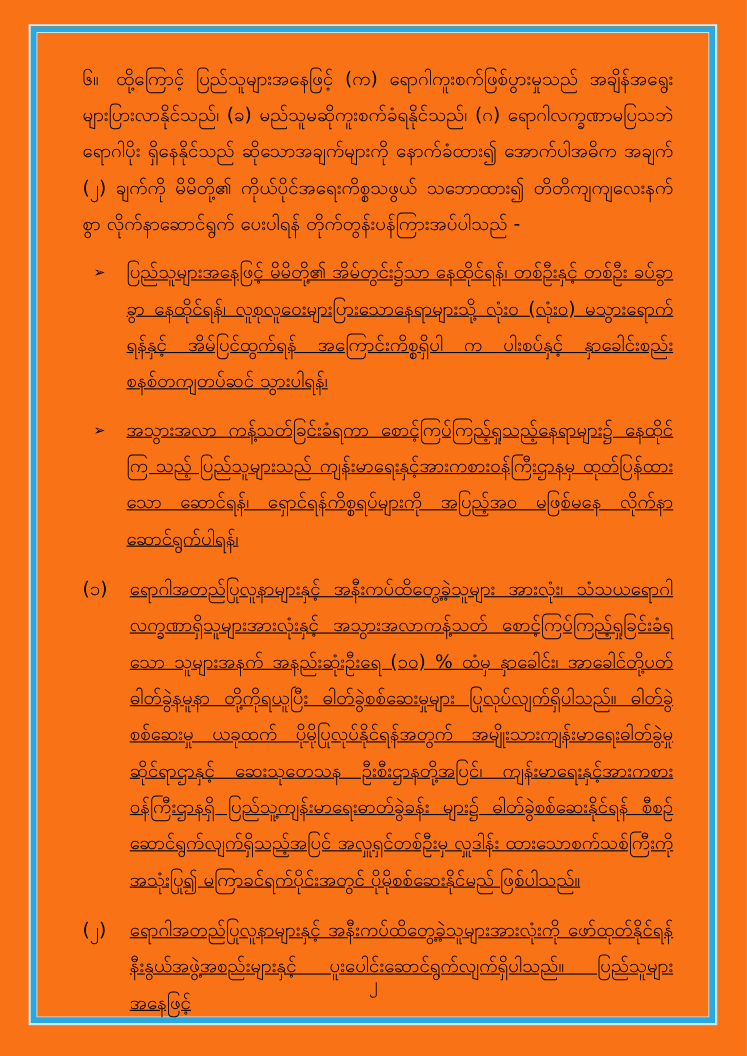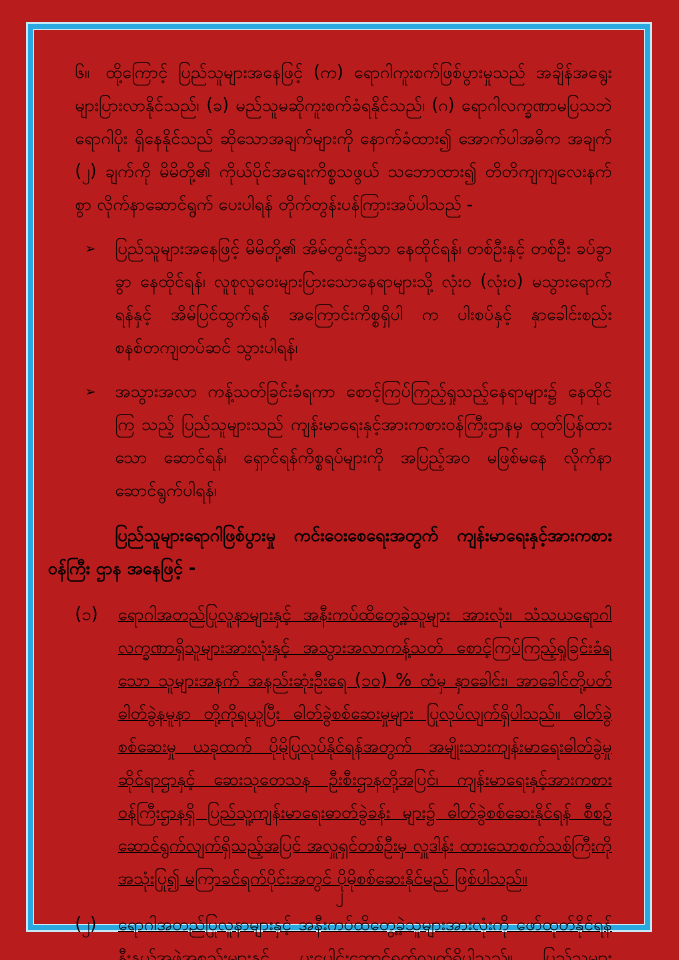--- a/index.html
+++ b/index.html
@@ -5,21 +5,21 @@
   html, body {
     margin: 0;
     padding: 0;
     background: #ffffff;
     font-family: "DejaVu Sans", sans-serif;
   }
   .page {
     position: relative;
     width: 679px;
     height: 960px;
-    background: #b91c1c;
+    background: #f97316;
     overflow: hidden;
   }
   .page-frame {
     position: absolute;
     left: 28px;
     top: 24px;
     width: 612px;
     height: 896px;
     border: 5px solid #29a9e0;
     box-shadow: 0 0 0 2px #c6e9f7, inset 0 0 0 1px #c6e9f7;
@@ -47,20 +47,21 @@
   }
   .bullet-marker {
     width: 30px;
     flex: 0 0 30px;
     font-size: 13px;
     line-height: 33px;
   }
   .bullet-text {
     flex: 1;
     text-align: justify;
+    text-decoration: underline;
   }
   .heading {
     font-weight: bold;
     text-indent: 67px;
     text-align: justify;
     margin: 12px 0 0 0;
   }
   .item {
     display: flex;
     margin: 13px 0 0 27px;
@@ -97,21 +98,20 @@
     <div class="bullet">
       <span class="bullet-marker">➢</span>
       <span class="bullet-text">ပြည်သူများအနေဖြင့် မိမိတို့၏ အိမ်တွင်း၌သာ နေထိုင်ရန်၊ တစ်ဦးနှင့် တစ်ဦး ခပ်ခွာခွာ နေထိုင်ရန်၊ လူစုလူဝေးများပြားသောနေရာများသို့ လုံးဝ (လုံးဝ) မသွားရောက်ရန်နှင့် အိမ်ပြင်ထွက်ရန် အကြောင်းကိစ္စရှိပါ က ပါးစပ်နှင့် နှာခေါင်းစည်း စနစ်တကျတပ်ဆင် သွားပါရန်၊</span>
     </div>
 
     <div class="bullet">
       <span class="bullet-marker">➢</span>
       <span class="bullet-text">အသွားအလာ ကန့်သတ်ခြင်းခံရကာ စောင့်ကြပ်ကြည့်ရှုသည့်နေရာများ၌ နေထိုင်ကြ သည့် ပြည်သူများသည် ကျန်းမာရေးနှင့်အားကစားဝန်ကြီးဌာနမှ ထုတ်ပြန်ထားသော ဆောင်ရန်၊ ရှောင်ရန်ကိစ္စရပ်များကို အပြည့်အဝ မဖြစ်မနေ လိုက်နာဆောင်ရွက်ပါရန်၊</span>
     </div>
 
-    <p class="heading">ပြည်သူများရောဂါဖြစ်ပွားမှု ကင်းဝေးစေရေးအတွက် ကျန်းမာရေးနှင့်အားကစားဝန်ကြီး ဌာန အနေဖြင့် -</p>
 
     <div class="item">
       <span class="item-num">(၁)</span>
       <span class="item-text">ရောဂါအတည်ပြုလူနာများနှင့် အနီးကပ်ထိတွေ့ခဲ့သူများ အားလုံး၊ သံသယရောဂါ လက္ခဏာရှိသူများအားလုံးနှင့် အသွားအလာကန့်သတ် စောင့်ကြပ်ကြည့်ရှုခြင်းခံရသော သူများအနက် အနည်းဆုံးဦးရေ (၁၀) % ထံမှ နှာခေါင်း၊ အာခေါင်တို့ပတ် ဓါတ်ခွဲနမူနာ တို့ကိုရယူပြီး ဓါတ်ခွဲစစ်ဆေးမှုများ ပြုလုပ်လျက်ရှိပါသည်။ ဓါတ်ခွဲစစ်ဆေးမှု ယခုထက် ပိုမိုပြုလုပ်နိုင်ရန်အတွက် အမျိုးသားကျန်းမာရေးဓါတ်ခွဲမှုဆိုင်ရာဌာနှင့် ဆေးသုတေသန ဦးစီးဌာနတို့အပြင်၊ ကျန်းမာရေးနှင့်အားကစားဝန်ကြီးဌာနရှိ ပြည်သူ့ကျန်းမာရေးဓာတ်ခွဲခန်း များ၌ ဓါတ်ခွဲစစ်ဆေးနိုင်ရန် စီစဉ်ဆောင်ရွက်လျက်ရှိသည့်အပြင် အလှူရှင်တစ်ဦးမှ လှူဒါန်း ထားသောစက်သစ်ကြီးကို အသုံးပြု၍ မကြာခင်ရက်ပိုင်းအတွင် ပိုမိုစစ်ဆေးနိုင်မည် ဖြစ်ပါသည်။</span>
     </div>
 
     <div class="item">
       <span class="item-num">(၂)</span>
       <span class="item-text">ရောဂါအတည်ပြုလူနာများနှင့် အနီးကပ်ထိတွေ့ခဲ့သူများအားလုံးကို ဖော်ထုတ်နိုင်ရန် နီးနွယ်အဖွဲ့အစည်းများနှင့် ပူးပေါင်းဆောင်ရွက်လျက်ရှိပါသည်။ ပြည်သူများအနေဖြင့်</span>
     </div>

